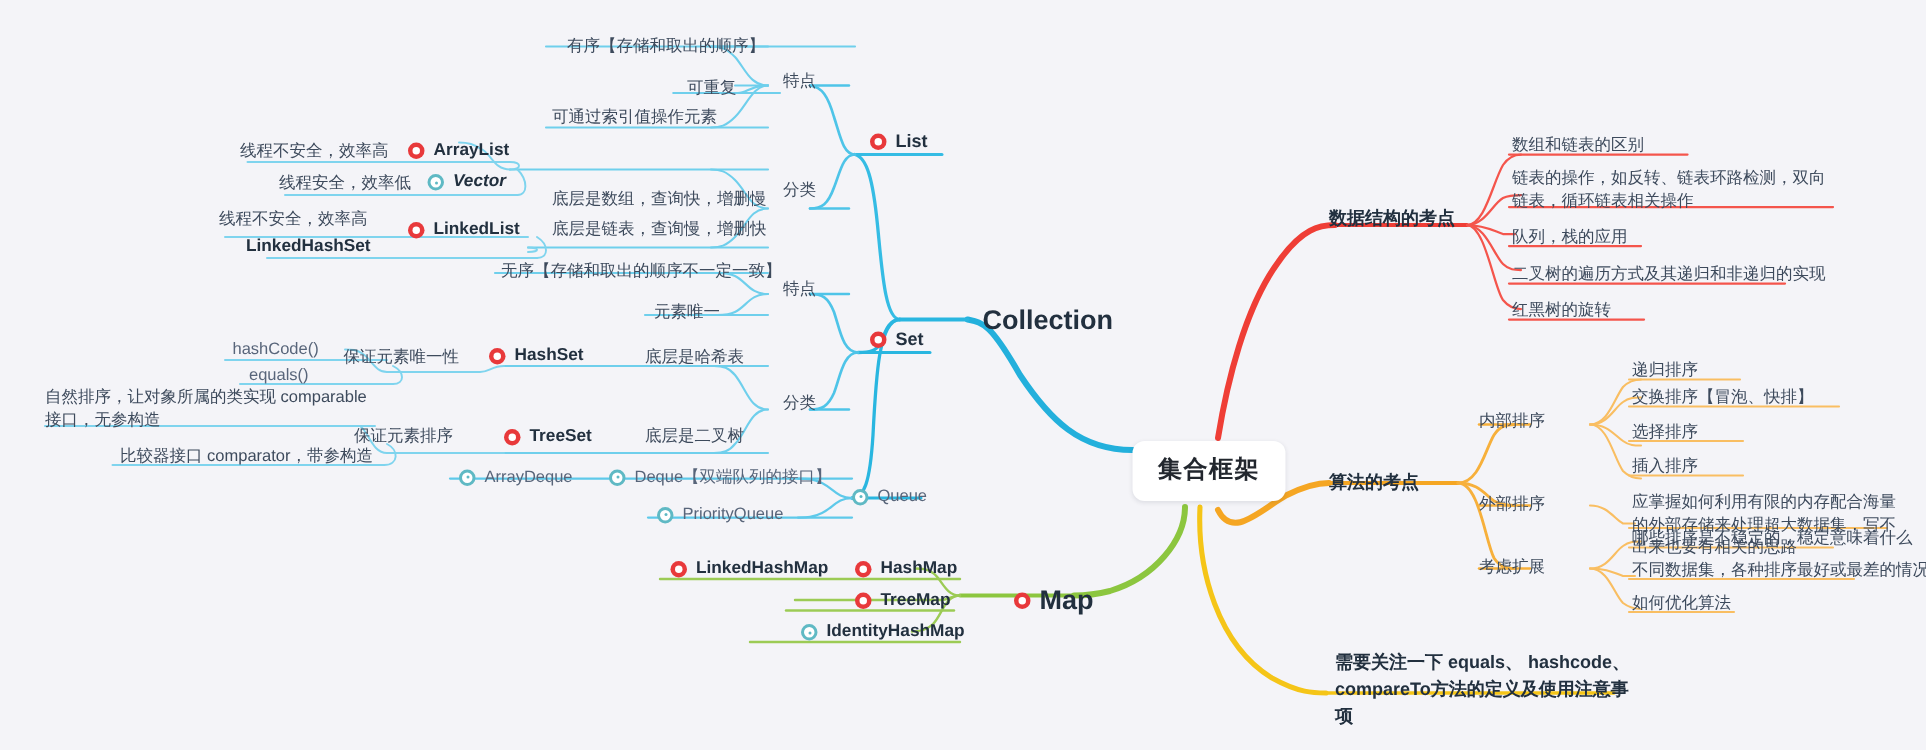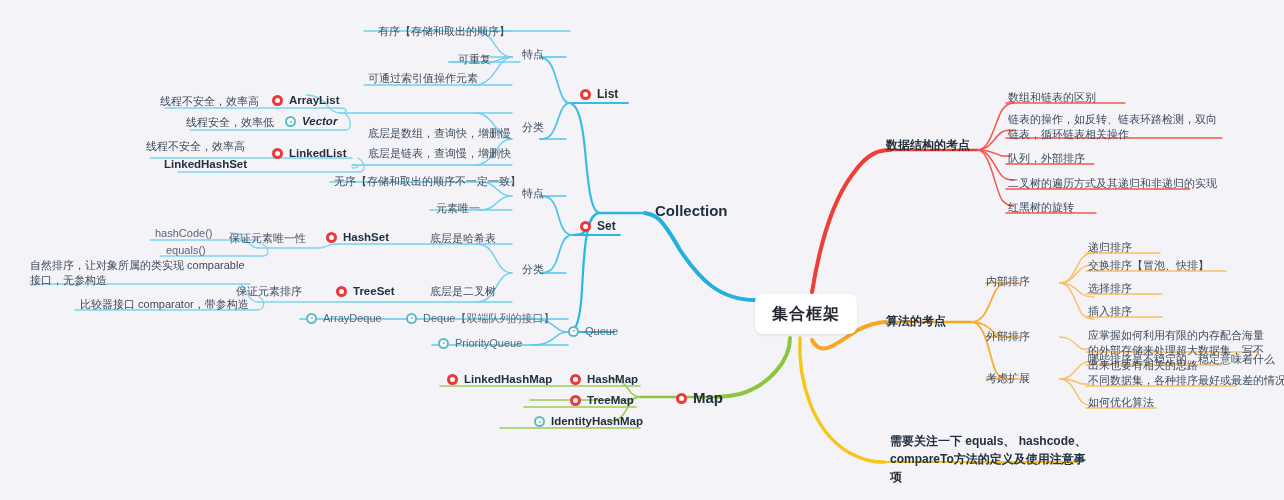--- a/index.html
+++ b/index.html
@@ -26,21 +26,21 @@
     padding:9px 17px;
     font-size:16px;font-weight:bold;
     color:#22272e;
     box-shadow:0 1px 3px rgba(30,40,60,.10);
     letter-spacing:1px;
   }
 
   
   .t{font-size:11px;color:#3d4a5c;}
   .t-bold{font-size:11.5px;font-weight:bold;color:#22303f;}
-  .t-big{font-size:15px;font-weight:bold;color:#22303f;}
+  .t-big{font-size:18px;font-weight:bold;color:#22303f;}
   .t-mid{font-size:12px;font-weight:bold;color:#22303f;}
   .t-grey{font-size:11px;color:#58657a;}
   .wrap{white-space:normal;}
 
   
   .ico{display:inline-block;width:11px;height:11px;border-radius:50%;margin-right:6px;position:relative;flex:0 0 auto;}
   .ico.red{background:#e8393b;}
   .ico.red:after{content:"";position:absolute;left:3px;top:3px;width:5px;height:5px;border-radius:50%;background:#ffffff;}
   .ico.teal{background:#ffffff;border:2px solid #5fb9c4;box-sizing:border-box;}
   .ico.teal:after{content:"";position:absolute;left:2.5px;top:2.5px;width:2px;height:2px;border-radius:50%;background:#5fb9c4;}
@@ -344,21 +344,21 @@
   <div class="node t-mid" style="left:886px;top:137px;">
     <span class="lbl">数据结构的考点</span>
   </div>
   <div class="node t" style="left:1008px;top:90px;">
     <span class="lbl">数组和链表的区别</span>
   </div>
   <div class="node t wrap" style="left:1008px;top:112px;width:216px;display:block;">
     <span class="lbl">链表的操作，如反转、链表环路检测，双向链表，循环链表相关操作</span>
   </div>
   <div class="node t" style="left:1008px;top:151px;">
-    <span class="lbl">队列，外部排序</span>
+    <span class="lbl">队列，栈的应用</span>
   </div>
   <div class="node t" style="left:1008px;top:176px;">
     <span class="lbl">二叉树的遍历方式及其递归和非递归的实现</span>
   </div>
   <div class="node t" style="left:1008px;top:200px;">
     <span class="lbl">红黑树的旋转</span>
   </div>
 
   <div class="node t-mid" style="left:886px;top:313px;">
     <span class="lbl">算法的考点</span>

